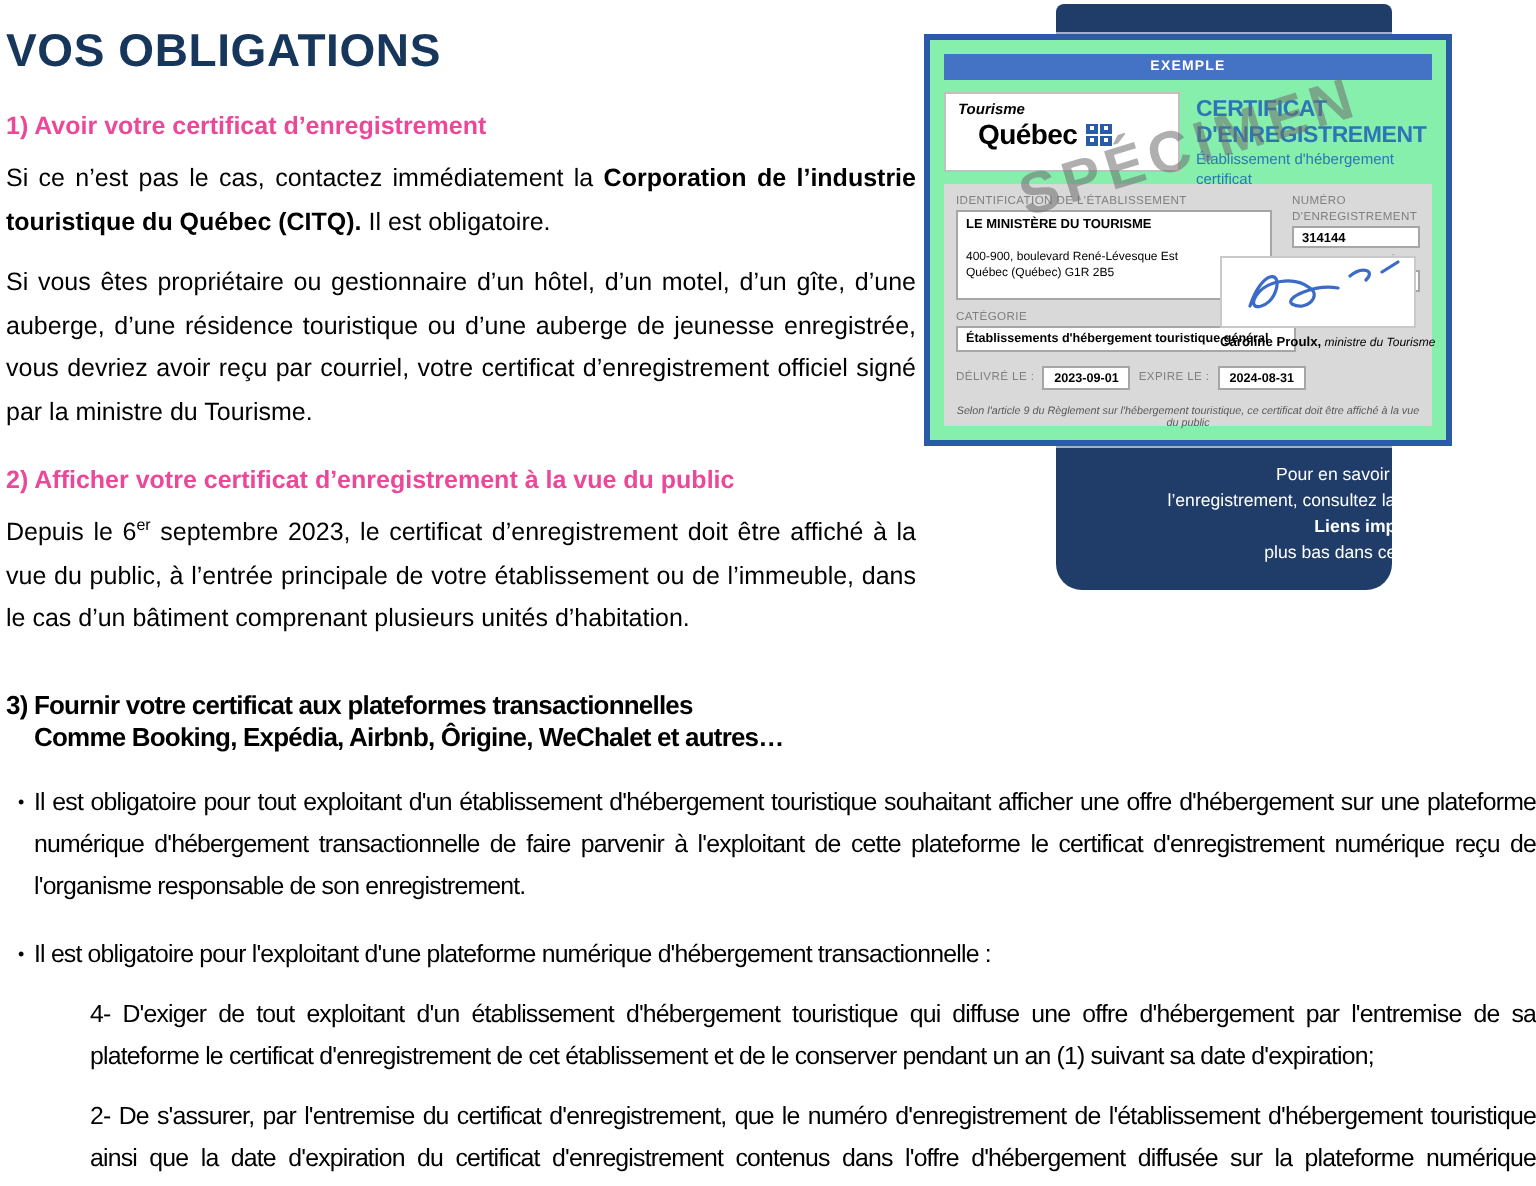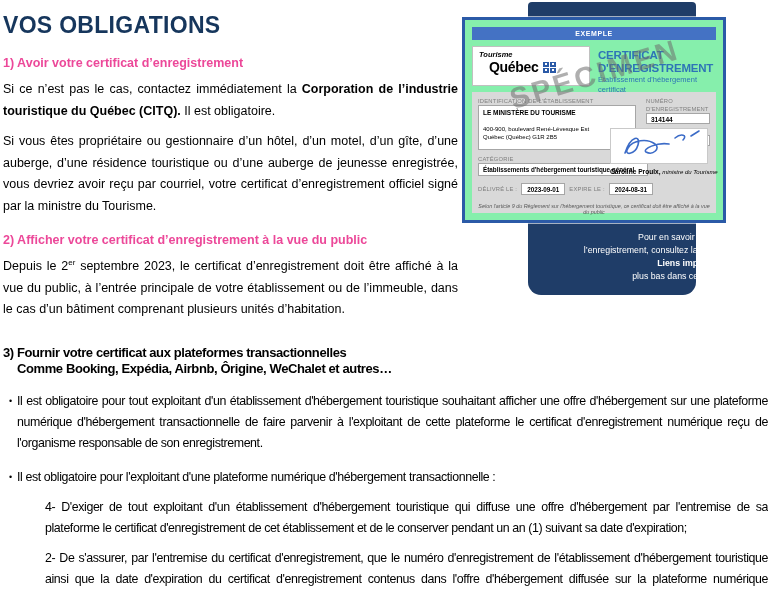--- a/index.html
+++ b/index.html
@@ -112,21 +112,21 @@
 
   <div class="content">
     <div class="page-title">VOS OBLIGATIONS</div>
 
     <div class="col-narrow">
       <h2 class="sec-head sec1-head">1) Avoir votre certificat d’enregistrement</h2>
       <p class="body-text"><span>Si ce n’est pas le cas, contactez immédiatement la </span><span class="bold">Corporation de l’industrie touristique du Québec (CITQ).</span><span> Il est obligatoire.</span></p>
       <p class="body-text"><span>Si vous êtes propriétaire ou gestionnaire d’un hôtel, d’un motel, d’un gîte, d’une auberge, d’une résidence touristique ou d’une auberge de jeunesse enregistrée, vous devriez avoir reçu par courriel, votre certificat d’enregistrement officiel signé par la ministre du Tourisme.</span></p>
 
       <h2 class="sec-head sec2-head">2) Afficher votre certificat d’enregistrement à la vue du public</h2>
-      <p class="body-text"><span>Depuis le 2</span><sup>er</sup><span> septembre 2023, le certificat d’enregistrement doit être affiché à la vue du public, à l’entrée principale de votre établissement ou de l’immeuble, dans le cas d’un bâtiment comprenant plusieurs unités d’habitation.</span></p>
+      <p class="body-text"><span>Depuis le 6</span><sup>er</sup><span> septembre 2023, le certificat d’enregistrement doit être affiché à la vue du public, à l’entrée principale de votre établissement ou de l’immeuble, dans le cas d’un bâtiment comprenant plusieurs unités d’habitation.</span></p>
     </div>
 
     <div class="sec3">
       <div class="sec3-head">
         <div class="line1">3) Fournir votre certificat aux plateformes transactionnelles</div>
         <div class="line2">Comme Booking, Expédia, Airbnb, Ôrigine, WeChalet et autres…</div>
       </div>
 
       <div class="bullet-row">
         <span class="glyph">•</span>

